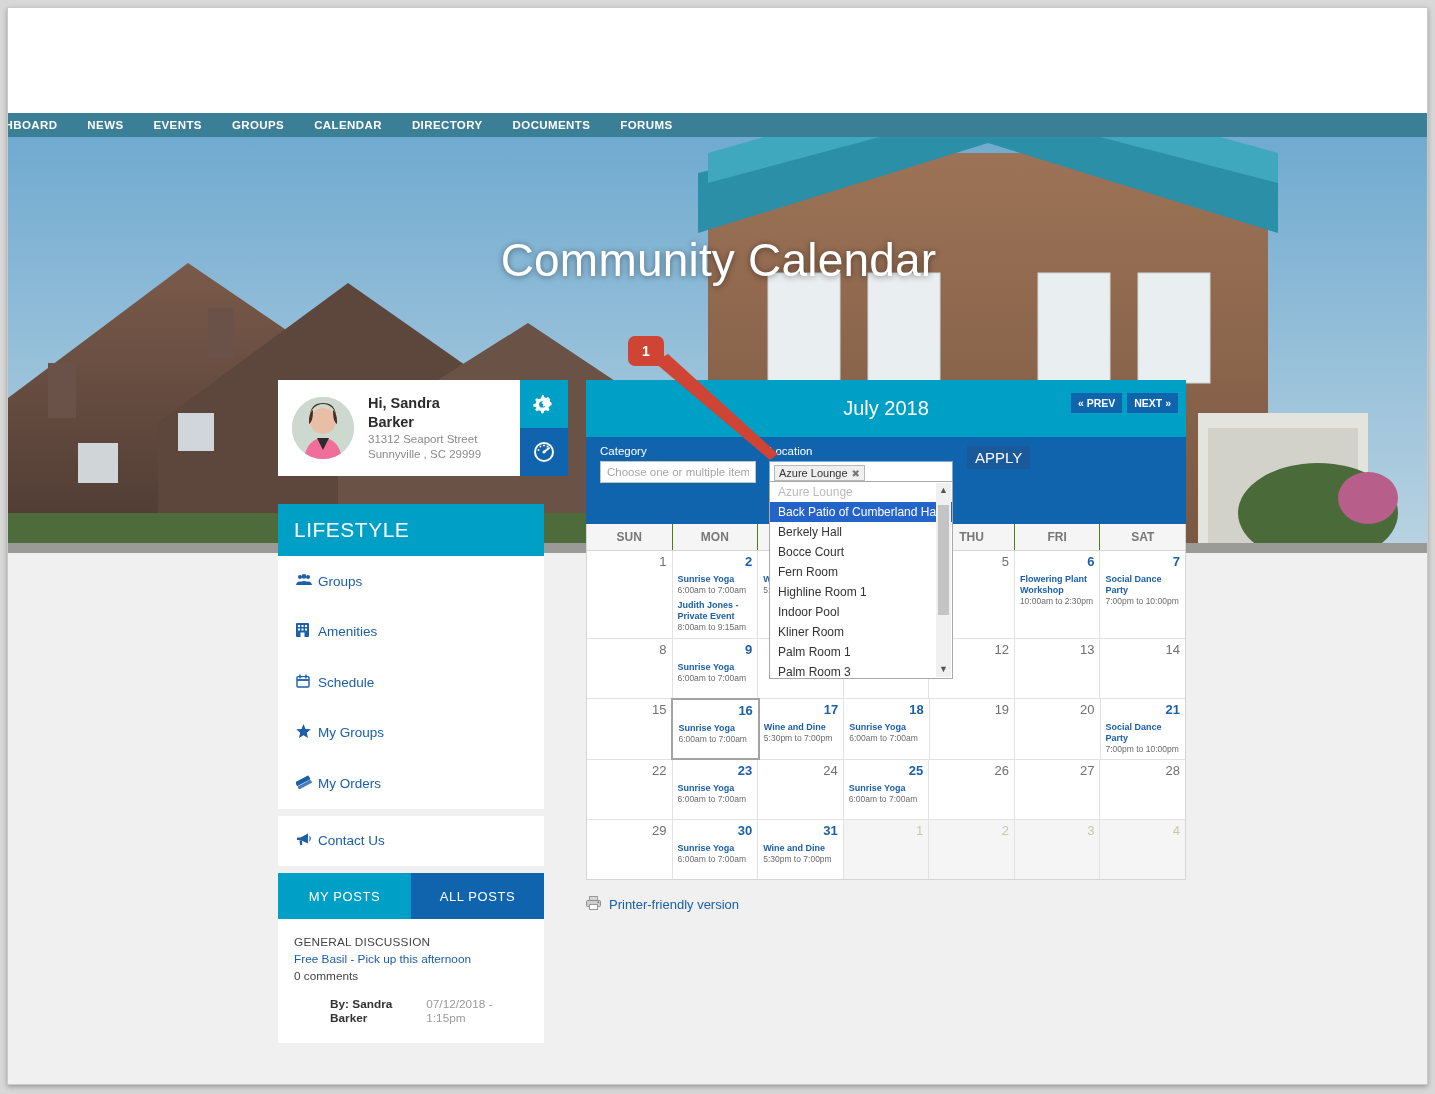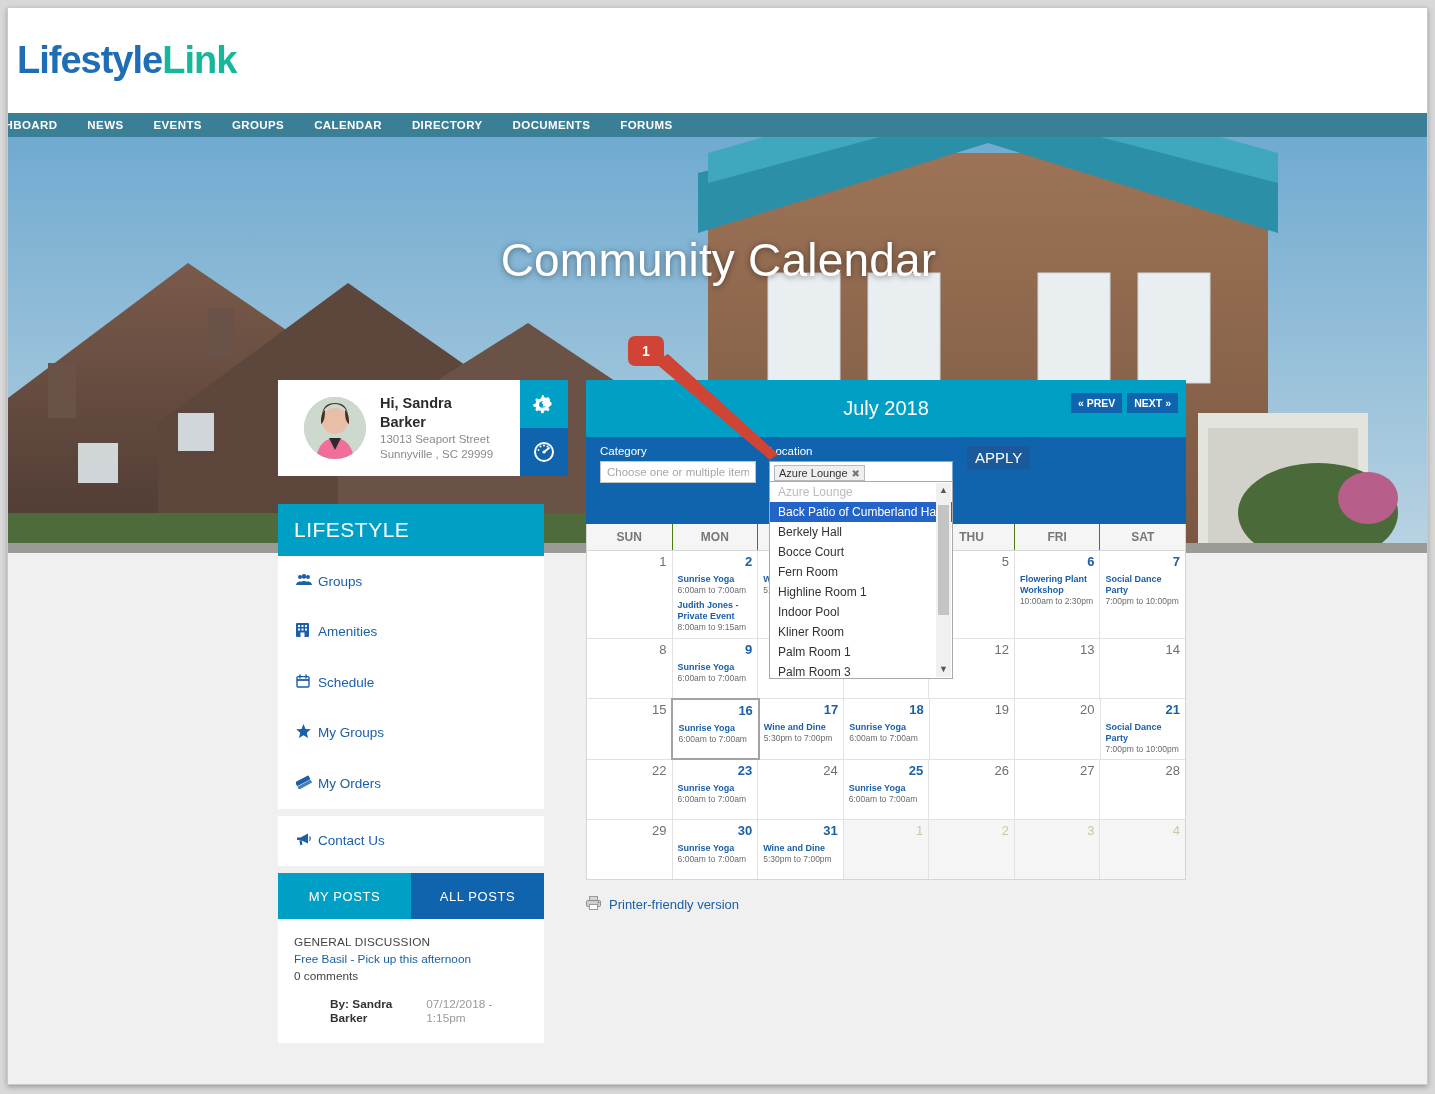--- a/index.html
+++ b/index.html
@@ -64,21 +64,21 @@
     position: absolute; left: 0; top: 120px; width: 1421px;
     text-align: center; color: #fff; font-size: 46px; font-weight: normal;
     text-shadow: 0 1px 6px rgba(0,0,0,.45); letter-spacing: .2px;
   }
   
   #content { position: absolute; left: 0; top: 545px; width: 1421px; height: 533px; background: #f0f0f0; }
   
   #leftcol { position: absolute; left: 270px; top: 372px; width: 266px; z-index: 4; }
   #profile {
     position: relative; height: 96px; background: #fff;
-    display: flex; align-items: center; padding-left: 26px;
+    display: flex; align-items: center; padding-left: 14px;
   }
   #avatar {
     width: 62px; height: 62px; border-radius: 50%; overflow: hidden;
     flex: 0 0 62px; background: #cfd8cf; position: relative;
   }
   #prof-txt { margin-left: 14px; line-height: 1.32; }
   #prof-name { font-size: 14.5px; font-weight: bold; color: #2b2b2b; width: 92px; }
   #prof-addr { font-size: 11.5px; color: #8a8a8a; white-space: nowrap; }
   #prof-btns { position: absolute; right: -24px; top: 0; width: 48px; height: 96px; }
   .pbtn { width: 48px; height: 48px; display: flex; align-items: center; justify-content: center; cursor: pointer; }
@@ -194,23 +194,20 @@
     display: flex; align-items: center; justify-content: center;
   }
   #anno-line { position: absolute; left: 0; top: 0; }
 </style>
 </head>
 <body>
 
 <div id="frame">
 
   <div id="topbar">
-    <div id="logo">
-      <span class="a">Lifestyle</span><span class="b">Link</span>
-    </div>
   </div>
 
   <div id="hero">
     <svg id="hero-photo" viewBox="0 0 1421 440" preserveAspectRatio="none">
       <defs>
         <linearGradient id="sky" x1="0" y1="0" x2="0" y2="1">
           <stop offset="0" stop-color="#6ca8cf"></stop>
             <stop offset="1" stop-color="#b9d3e2"></stop>
         </linearGradient>
         <linearGradient id="roof" x1="0" y1="0" x2="0" y2="1">
@@ -280,21 +277,21 @@
           <rect width="62" height="62" fill="#cdd8cf"></rect>
           <circle cx="31" cy="24" r="13" fill="#e8bfa6"></circle>
           <path d="M18 20a13 13 0 0 1 26 0c0-10-5-14-13-14S18 10 18 20z" fill="#4a2e22"></path>
           <path d="M17 24c0-6 2-10 4-11 0 8-1 12-4 14zM45 24c0-6-2-10-4-11 0 8 1 12 4 14z" fill="#4a2e22"></path>
           <path d="M12 62c2-15 10-21 19-21s17 6 19 21z" fill="#ef6f9a"></path>
           <path d="M25 41h12l-6 12z" fill="#2b2b2b"></path>
         </svg>
       </div>
       <div id="prof-txt">
         <div id="prof-name">Hi, Sandra Barker</div>
-        <div id="prof-addr">13013 Seaport Street</div>
+        <div id="prof-addr">31312 Seaport Street</div>
         <div id="prof-addr" style="font-size:11.5px;color:#8a8a8a">Sunnyville , SC 29999</div>
       </div>
       <div id="prof-btns">
         <div class="pbtn one">
           <svg width="24" height="22" viewBox="0 0 24 22" fill="#fff">
             <path d="M9.5 2l.5 2.1 2.1.9 1.9-1.1 1.6 1.6-1.1 1.9.9 2.1 2.1.5v2.2l-2.1.5-.9 2.1 1.1 1.9-1.6 1.6-1.9-1.1-2.1.9-.5 2.1H7.3l-.5-2.1-2.1-.9-1.9 1.1-1.6-1.6 1.1-1.9L1.4 14 -.7 13.5v-2.2l2.1-.5.9-2.1-1.1-1.9 1.6-1.6 1.9 1.1 2.1-.9L8.3 2z" transform="translate(2,0)"></path>
             <circle cx="10.3" cy="11.4" r="3.2" fill="#00a0c6"></circle>
             <path d="M19 13l.3 1.3 1.3.5 1.2-.7 1 1-.7 1.2.5 1.3 1.3.3v1.4l-1.3.3-.5 1.3.7 1.2-1 1-1.2-.7-1.3.5-.3 1.3h-1.4l-.3-1.3-1.3-.5-1.2.7-1-1 .7-1.2-.5-1.3-1.3-.3v-1.4l1.3-.3.5-1.3-.7-1.2 1-1 1.2.7 1.3-.5.3-1.3z" transform="translate(-1,-6) scale(.85)"></path>
           </svg>
         </div>

